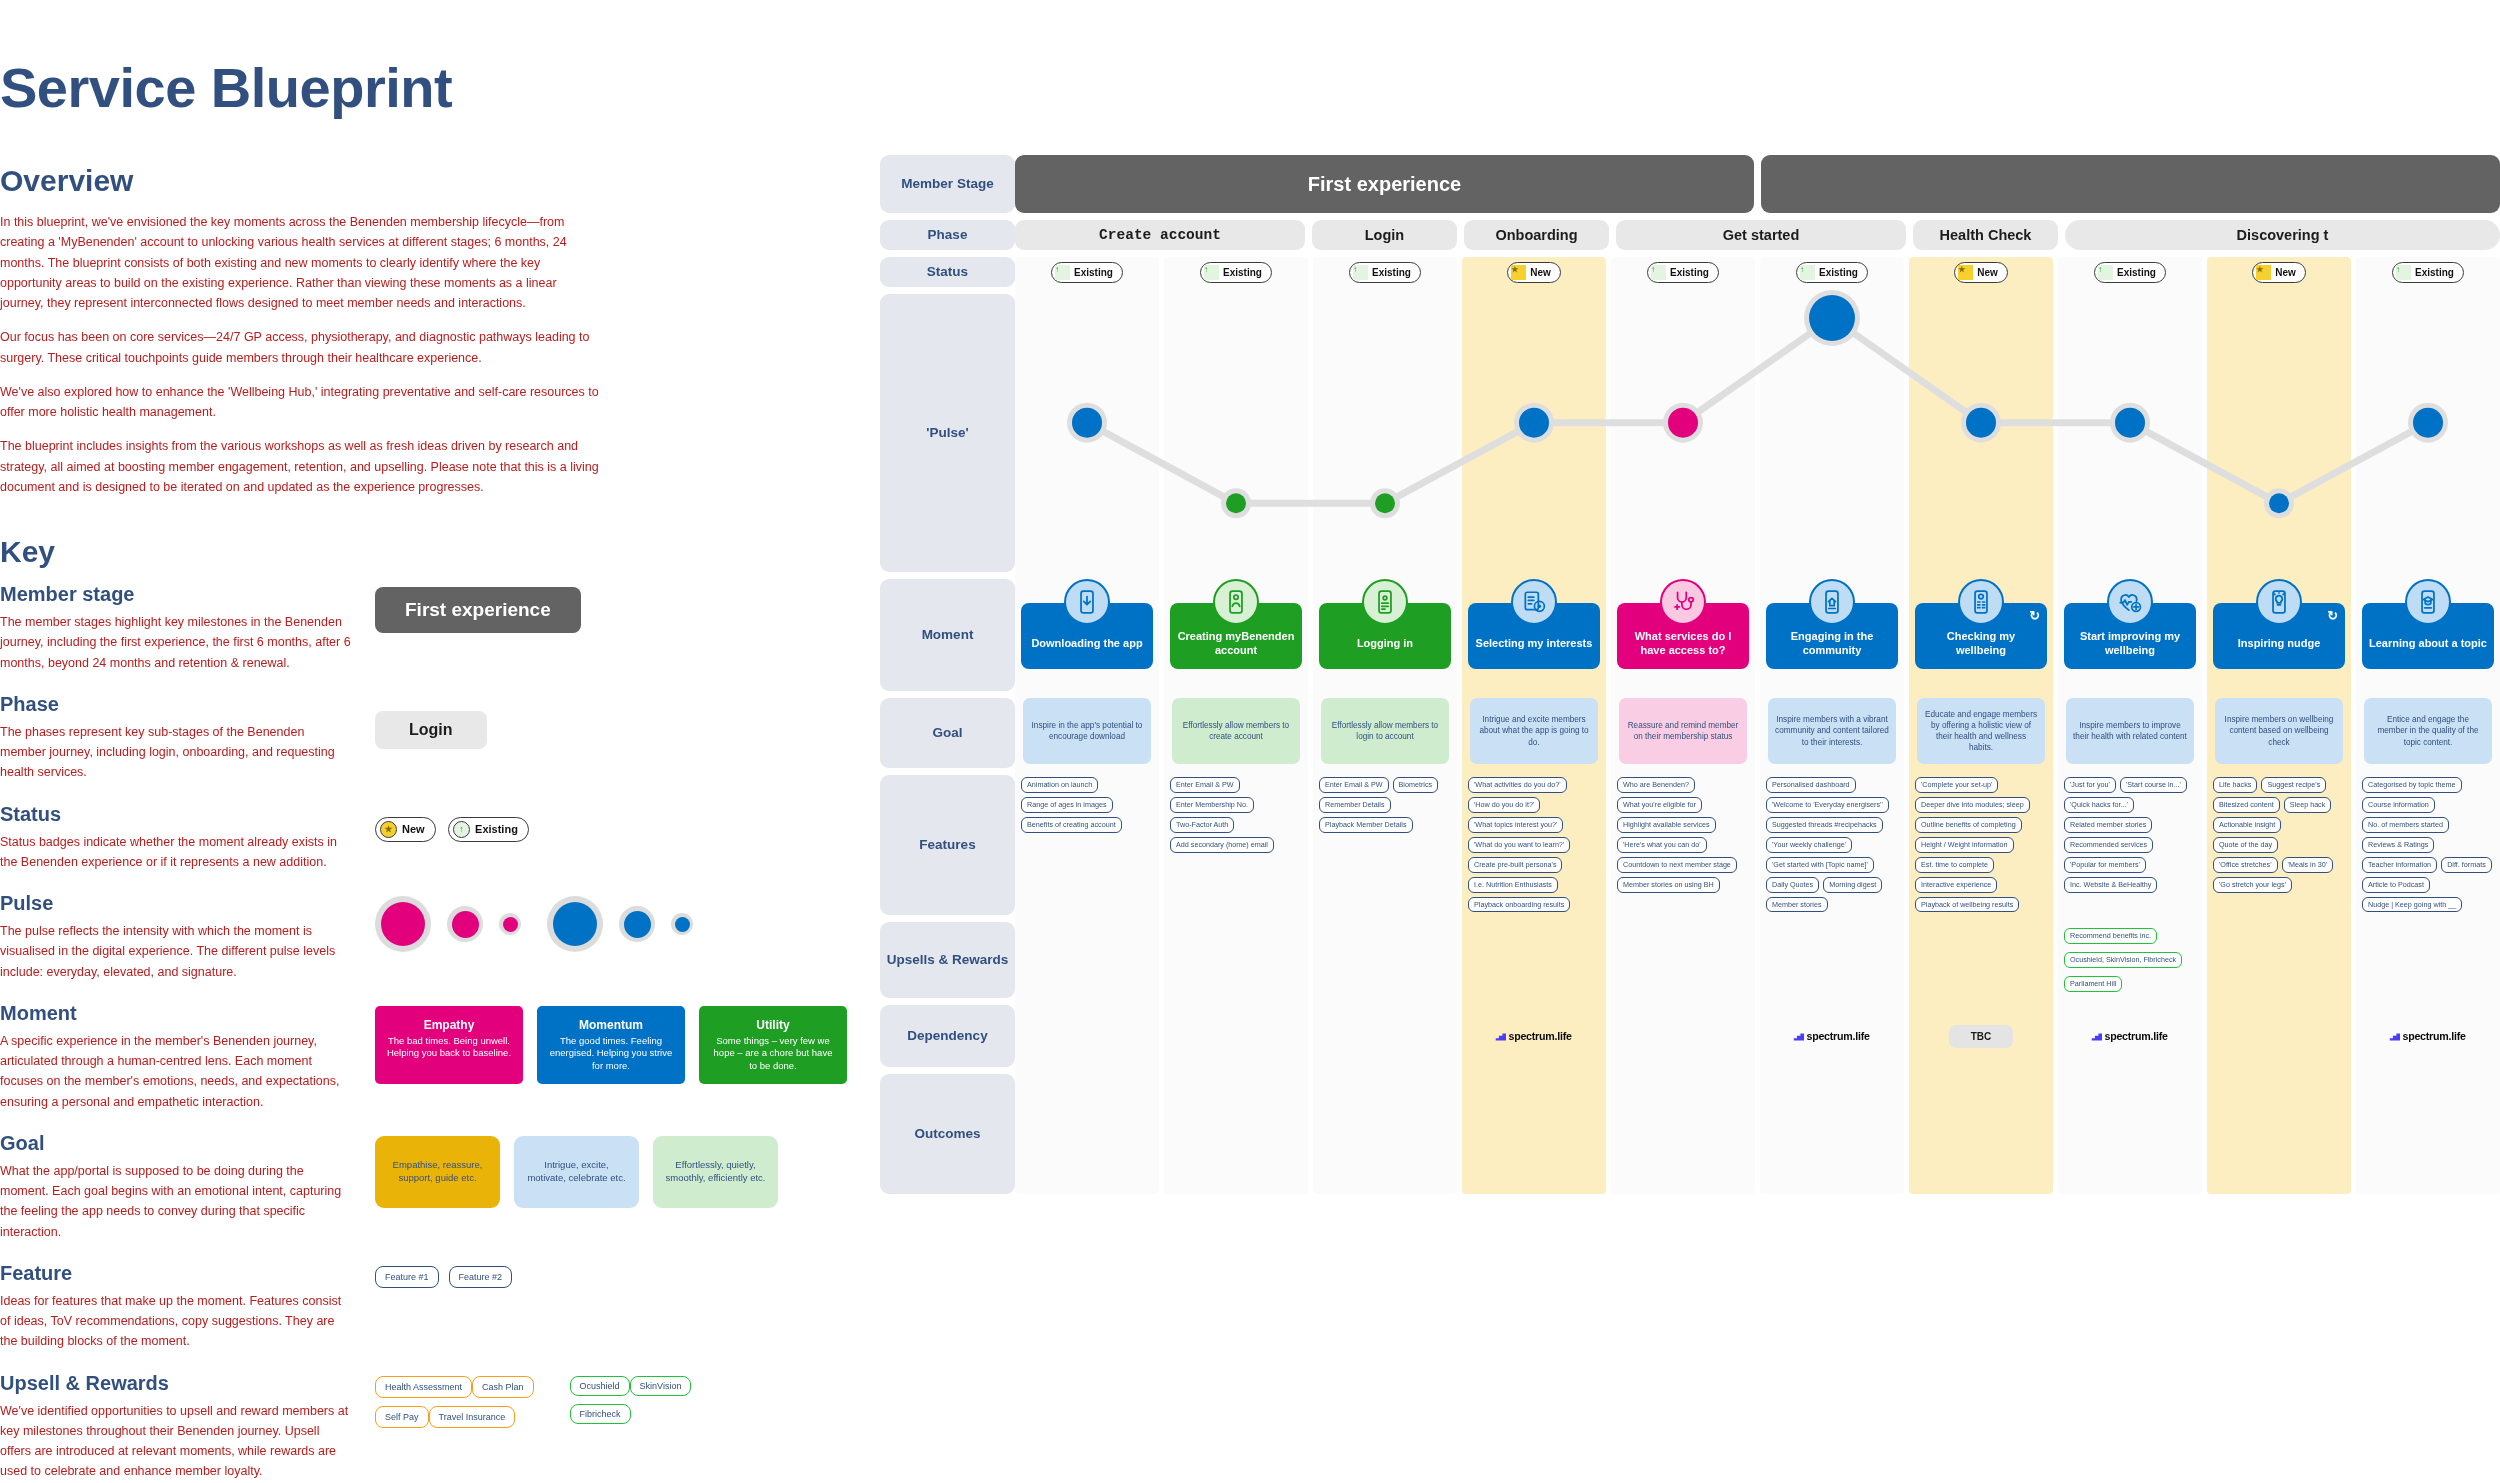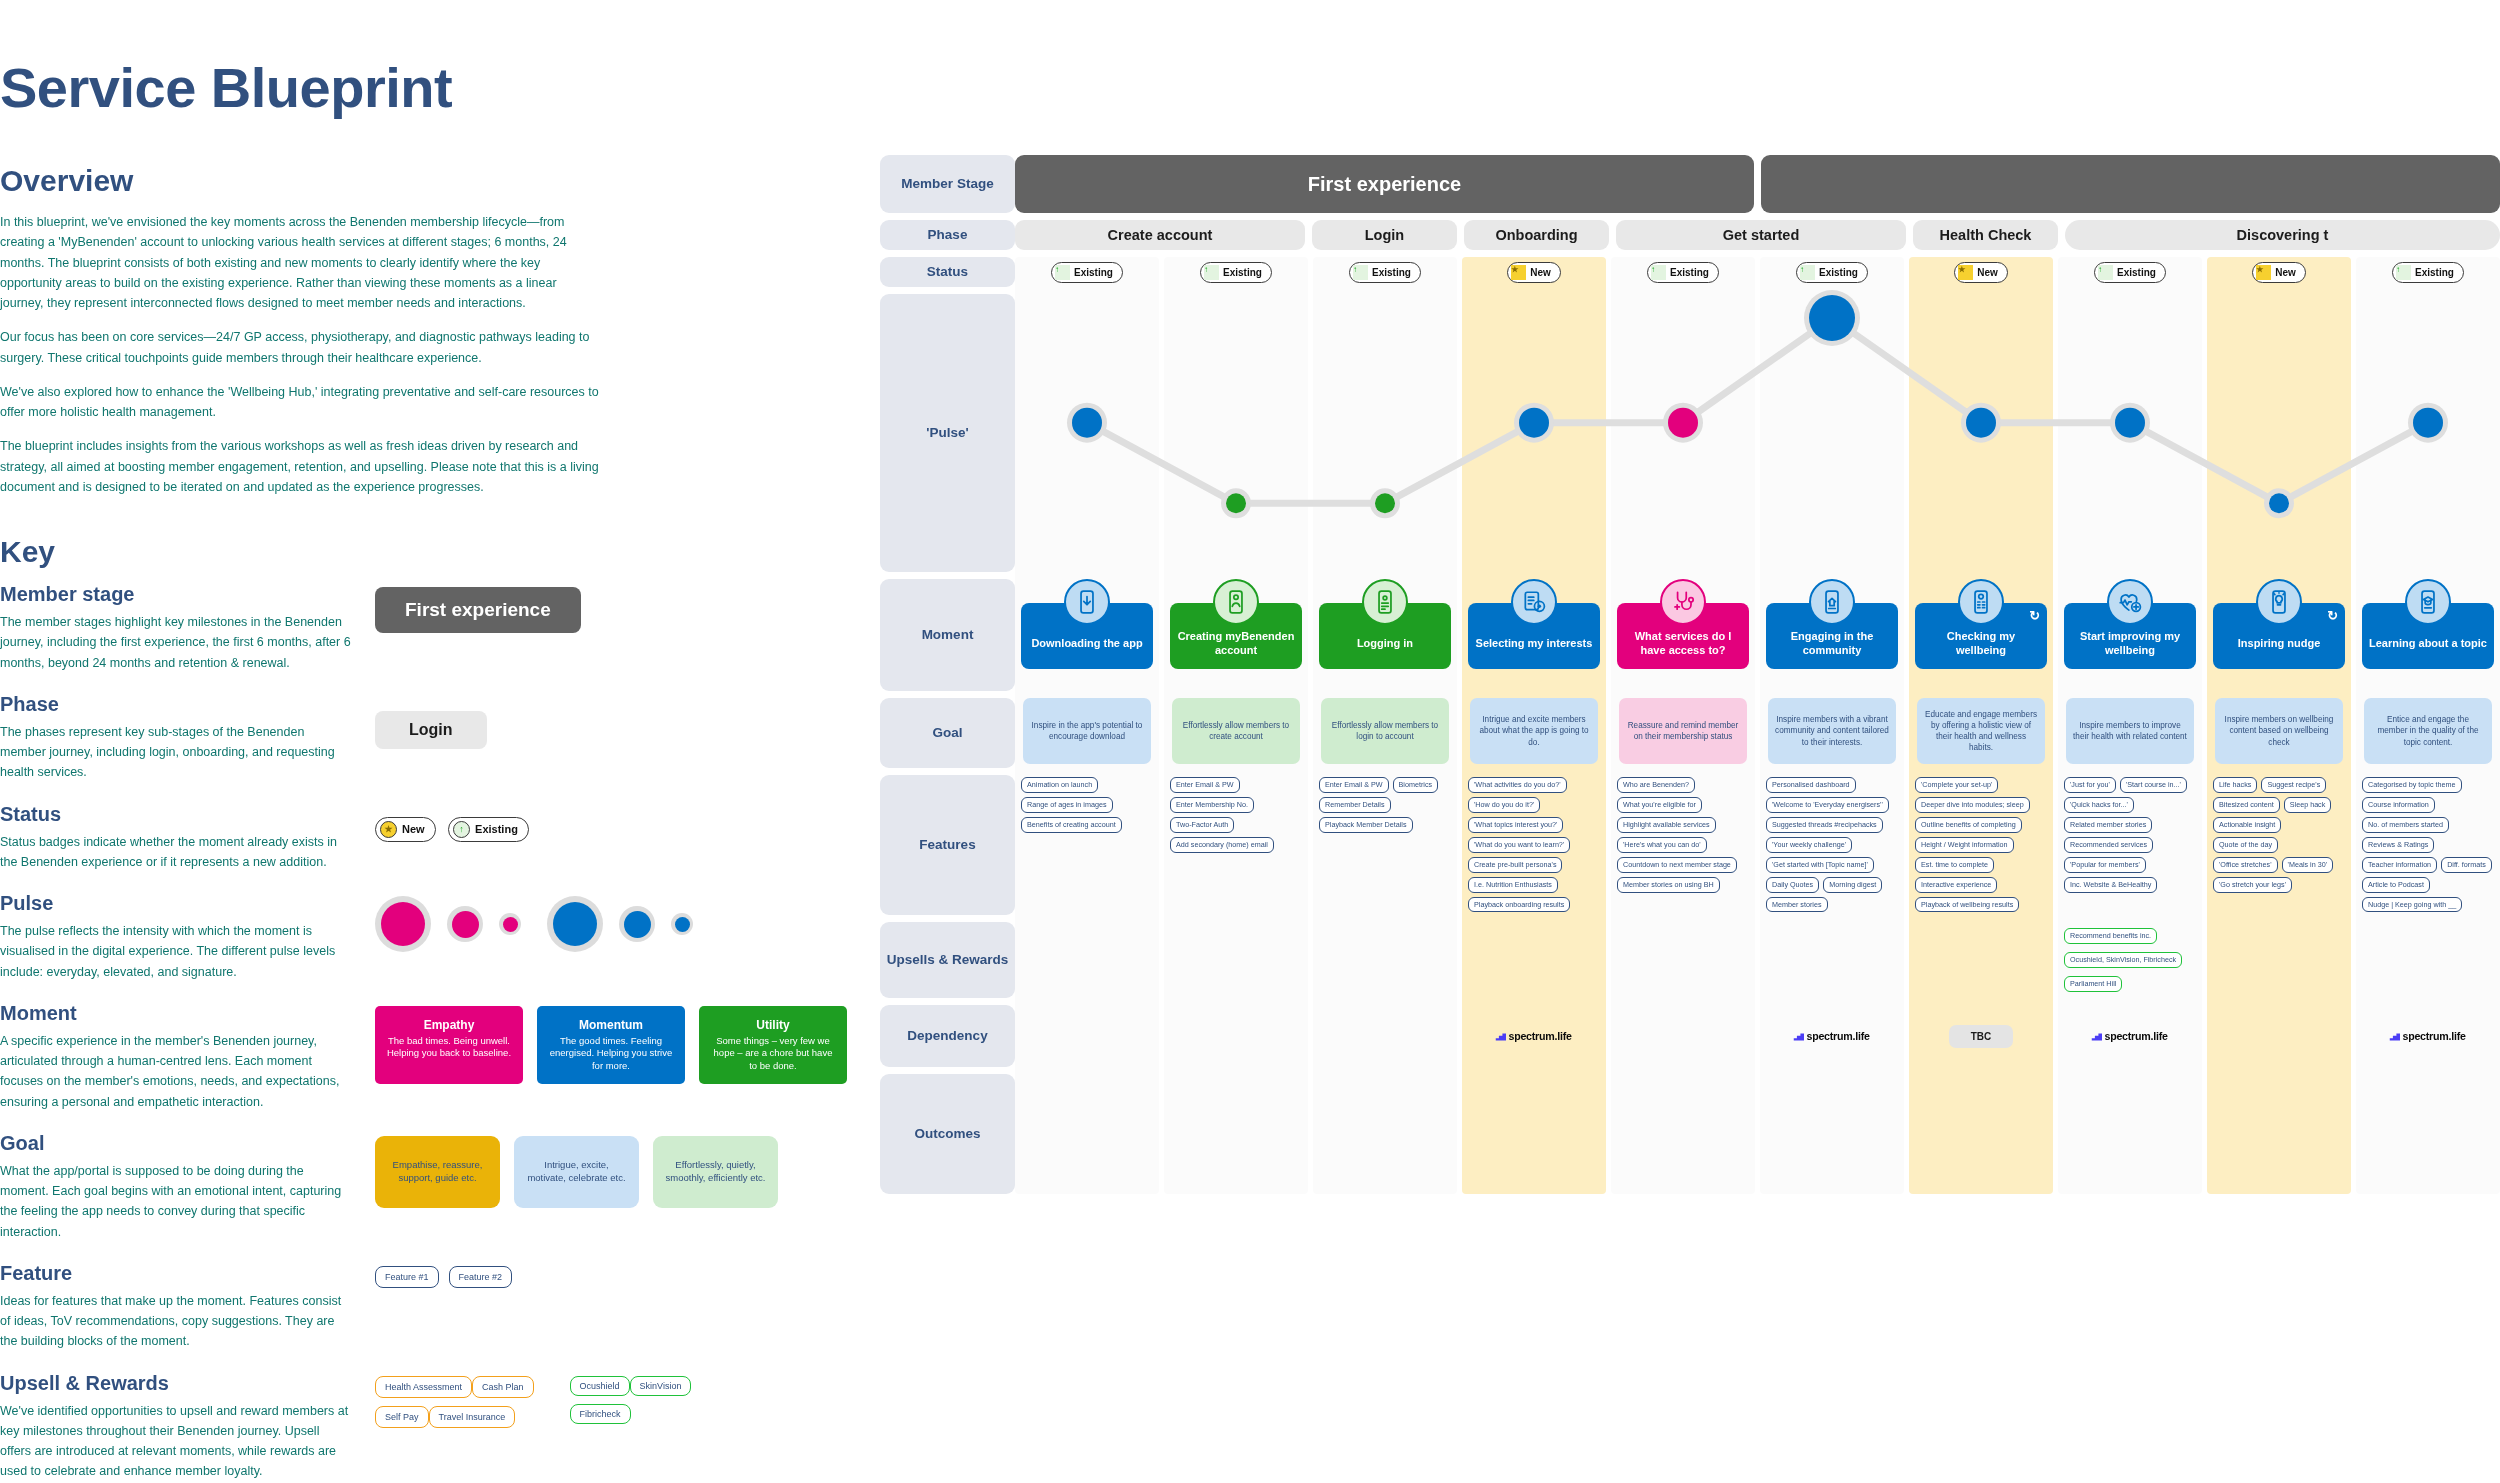--- a/index.html
+++ b/index.html
@@ -18,21 +18,21 @@
     padding: 60px 0 0 0;
   }
   .doc-title {
     font-size: 56px; font-weight: 700; color: #31507f;
     letter-spacing: -0.5px; margin-left: 0; margin-bottom: 48px;
     line-height: 1;
   }
   .sec-h1 { font-size: 30px; font-weight: 700; color: #31507f; margin-bottom: 14px; }
   .sec-h2 { font-size: 20px; font-weight: 700; color: #31507f; margin-bottom: 6px; }
   .body-txt {
-    font-size: 12.5px; line-height: 1.62; color: #0f766e;
+    font-size: 12.5px; line-height: 1.62; color: #b91c1c;
     max-width: 600px;
   }
   .body-txt p { margin-bottom: 14px; }
   .key-wrap { margin-top: 38px; }
   .key-row { display: flex; align-items: flex-start; margin-bottom: 20px; }
   .key-left { width: 375px; padding-right: 24px; }
   .key-right { flex: 1; padding-top: 4px; }
 
   
   .chip-stage {
@@ -396,21 +396,21 @@
           <div class="rowlabel" style="height: 76px;">Upsells &amp; Rewards</div>
           <div class="rowlabel" style="height: 62px;">Dependency</div>
           <div class="rowlabel" style="height: 120px;">Outcomes</div>
         </div>
       <div class="cols">
         <div class="stage-row" id="stage-row">
             <div class="stage-cell" style="flex: 5 0 0px;">First experience</div>
             <div class="stage-cell" style="flex: 5 0 0px;"></div>
           </div>
         <div class="phase-row" id="phase-row">
-            <div class="phase-cell" style="flex: 2 0 0px;">Create account</div>
+            <div class="phase-cell" style="flex: 2 0 0px; font-family: Liberation Mono, monospace;">Create account</div>
             <div class="phase-cell" style="flex: 1 0 0px;">Login</div>
             <div class="phase-cell" style="flex: 1 0 0px;">Onboarding</div>
             <div class="phase-cell" style="flex: 2 0 0px;">Get started</div>
             <div class="phase-cell" style="flex: 1 0 0px;">Health Check</div>
             <div class="phase-cell" style="flex: 3 0 0px; border-radius: 15px;">Discovering t</div>
           </div>
         <div class="grid-body" id="grid-body" style="position: relative;">
             <div class="col">
               <div class="cell cell-status">
                 <span class="status-pill">

